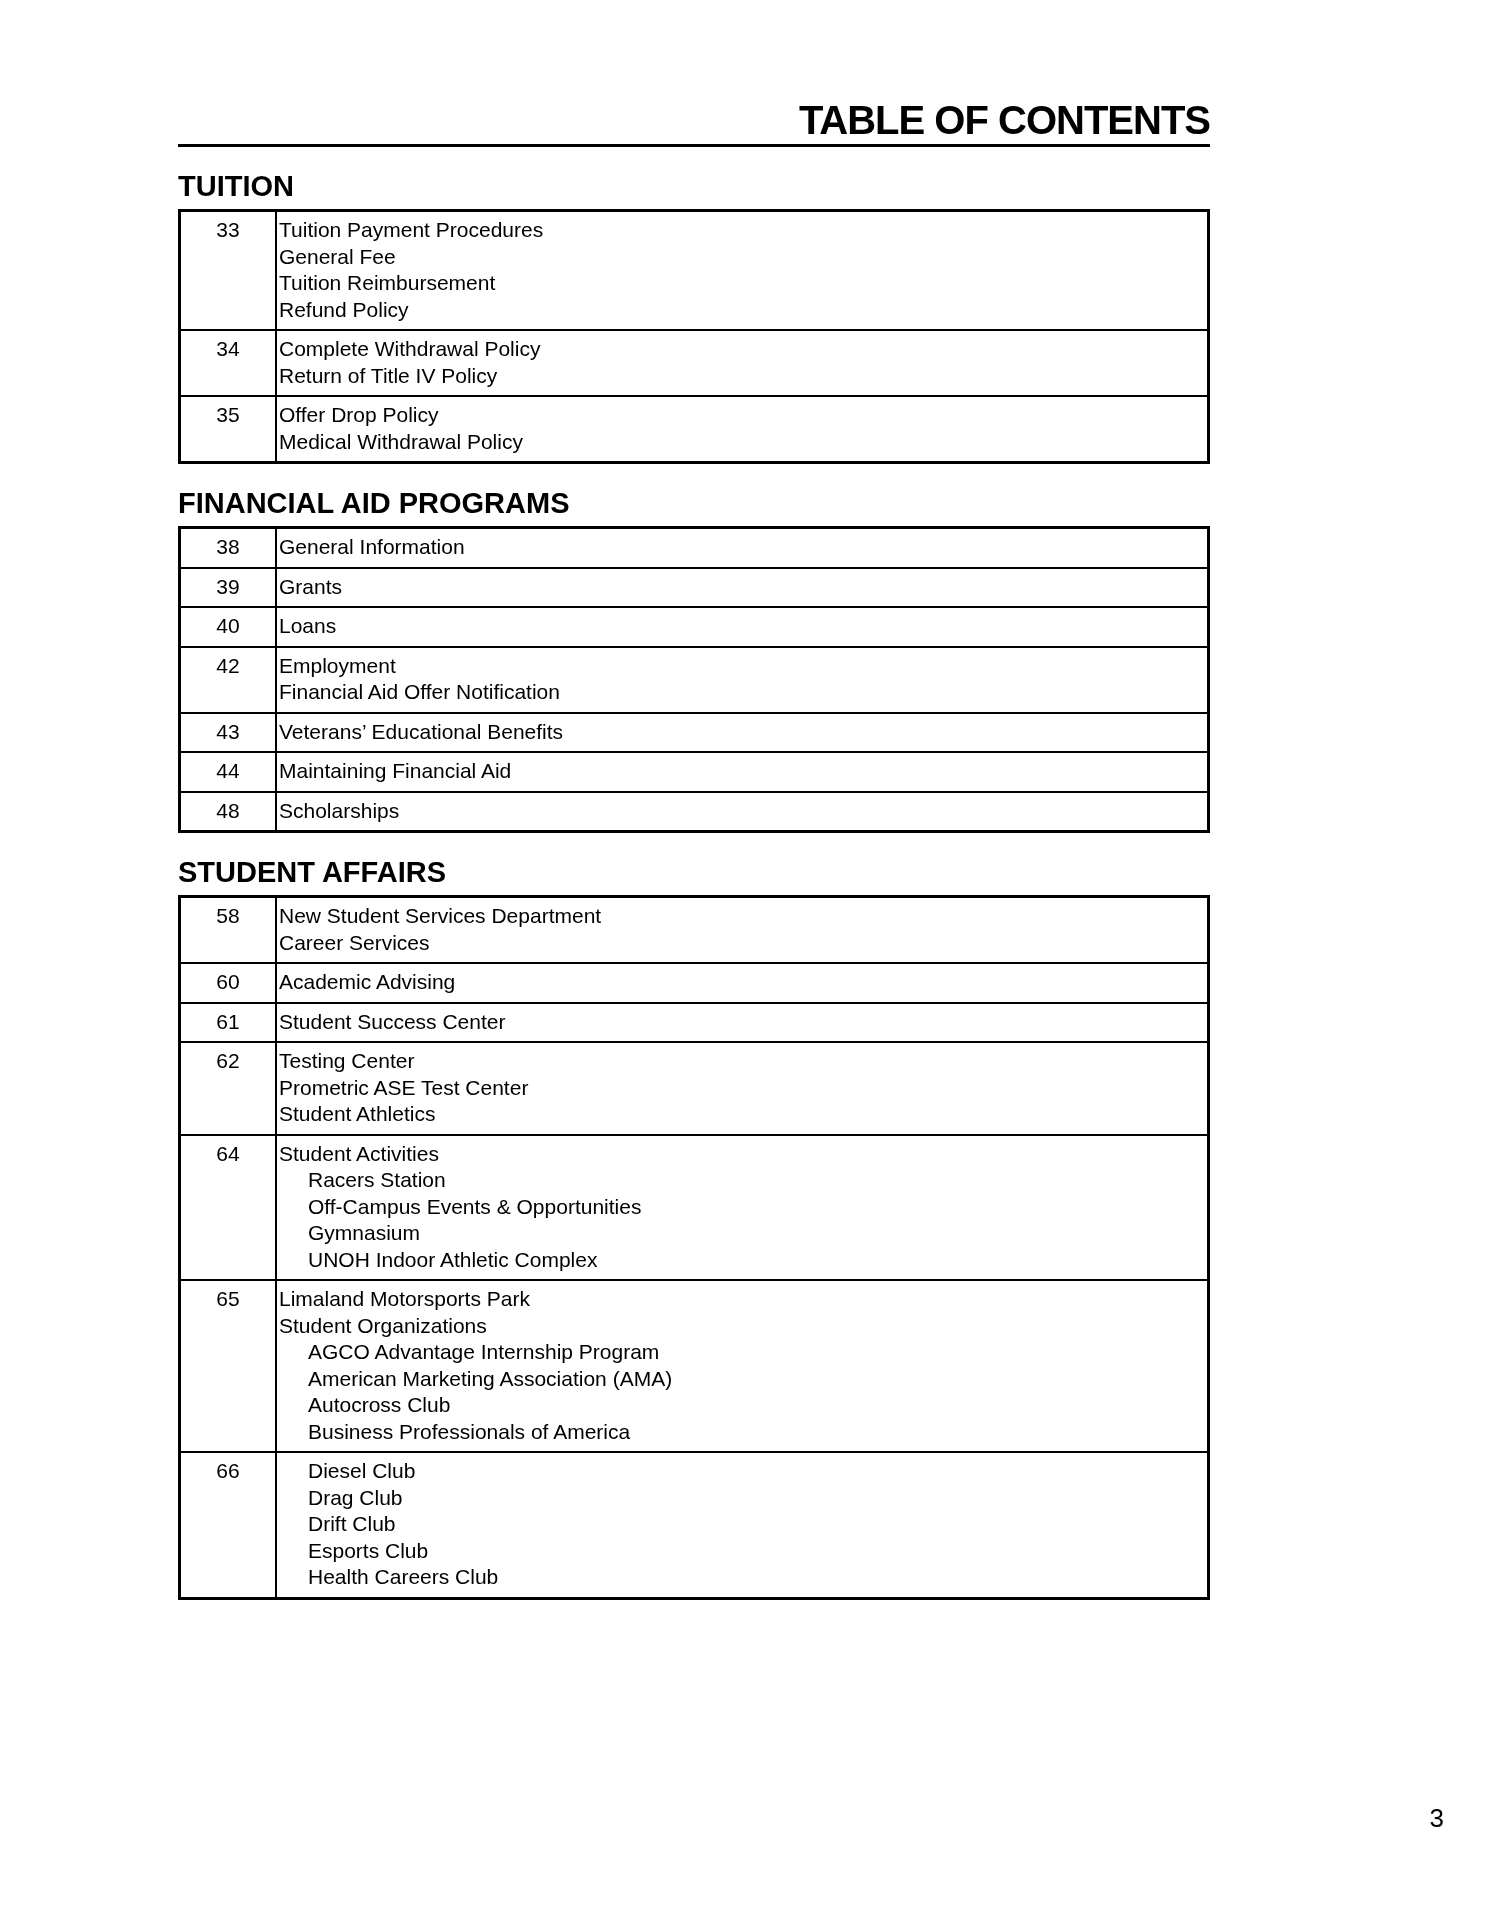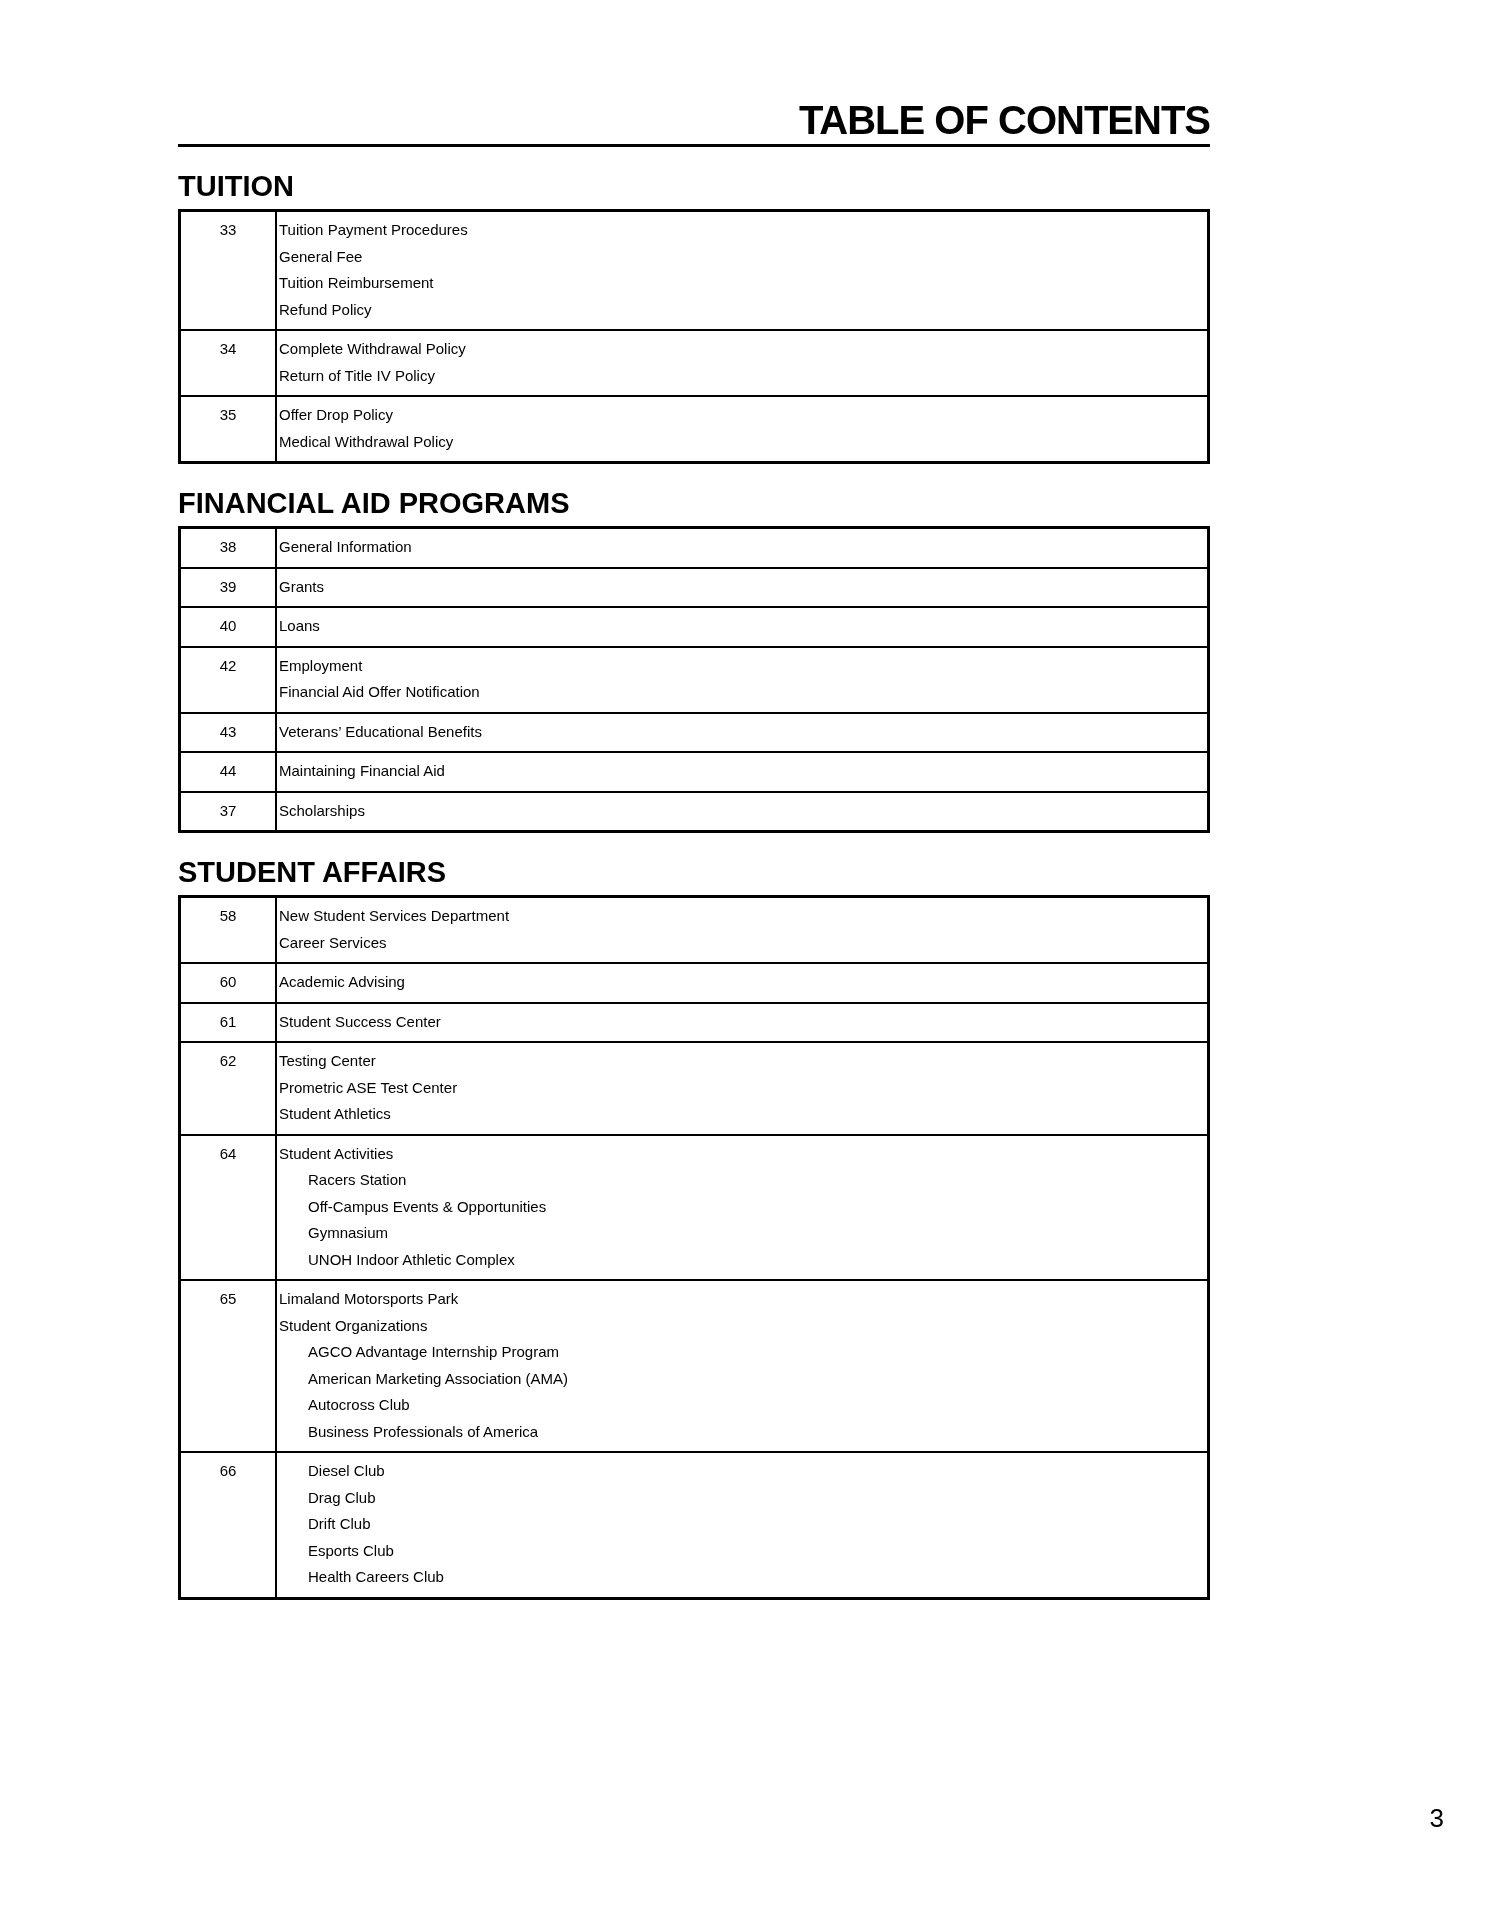--- a/index.html
+++ b/index.html
@@ -47,21 +47,21 @@
   }
   table.toc-table {
     border-collapse: collapse;
     width: 100%;
     border: 3px solid #000;
     table-layout: fixed;
   }
   table.toc-table td {
     border: 2px solid #000;
     vertical-align: top;
-    font-size: 15px;
+    font-size: 21px;
   }
   td.page-col {
     width: 86px;
     text-align: center;
     padding: 5px 4px 6px 4px;
     line-height: 26.5px;
   }
   td.entries-col {
     padding: 5px 10px 6px 2px;
   }
@@ -154,21 +154,21 @@
                 <div class="entry">Veterans’ Educational Benefits</div>
               </td>
             </tr>
             <tr>
               <td class="page-col">44</td>
               <td class="entries-col">
                 <div class="entry">Maintaining Financial Aid</div>
               </td>
             </tr>
             <tr>
-              <td class="page-col">37</td>
+              <td class="page-col">48</td>
               <td class="entries-col">
                 <div class="entry">Scholarships</div>
               </td>
             </tr>
           </tbody>
         </table>
       </section>
       <section>
         <h2 class="section-heading">STUDENT AFFAIRS</h2>
         <table class="toc-table">

